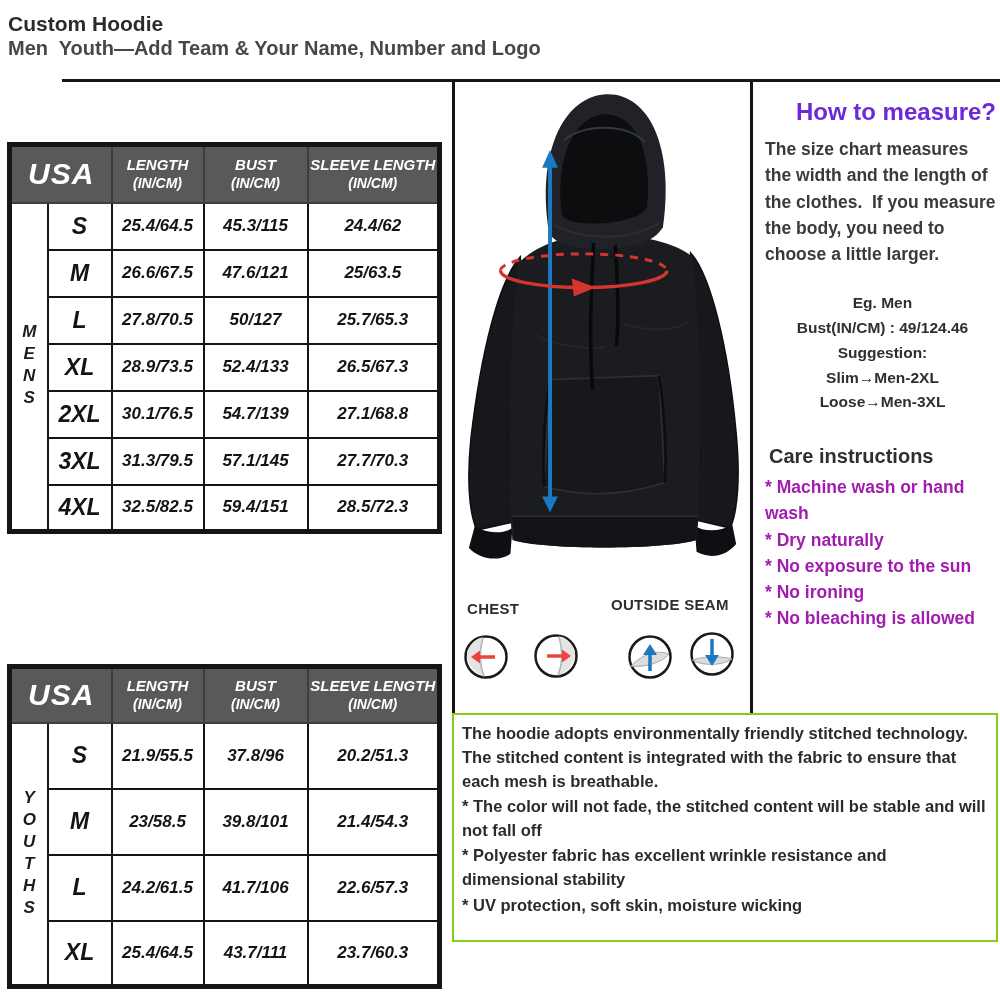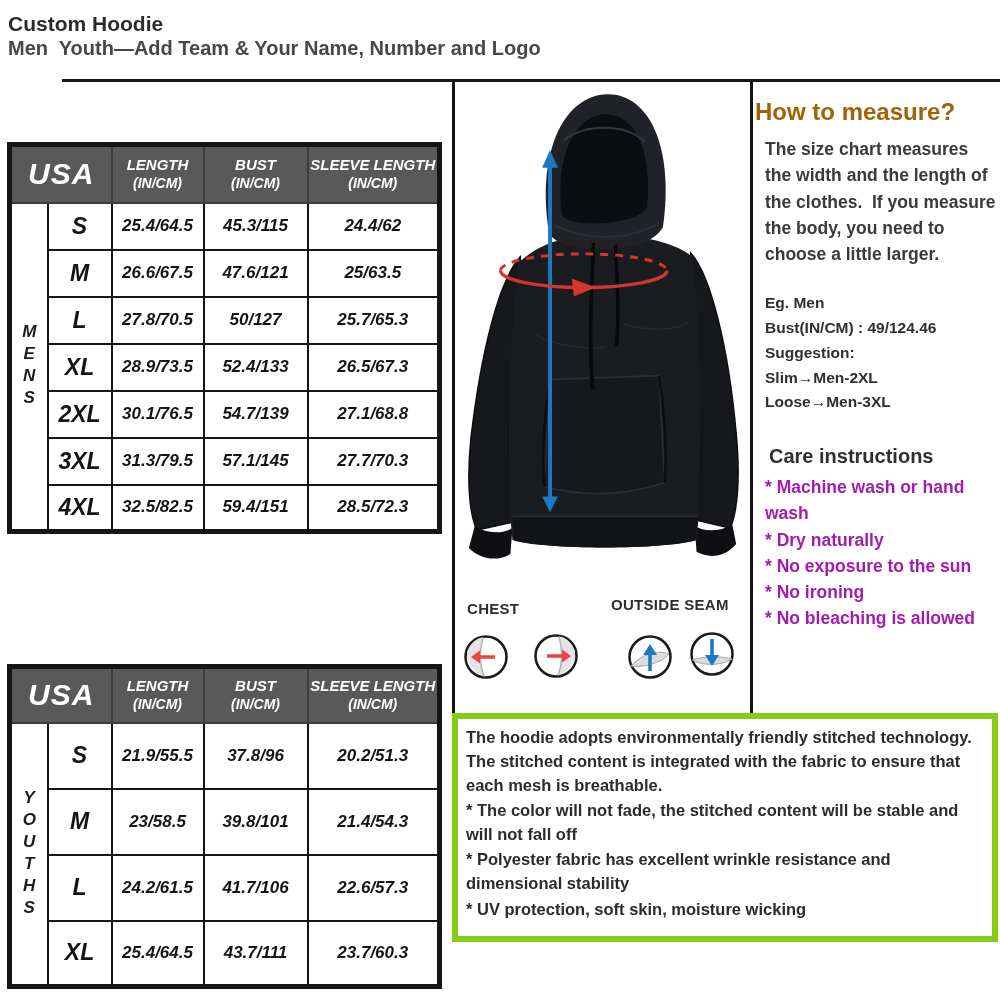--- a/index.html
+++ b/index.html
@@ -28,28 +28,28 @@
   .size-cell{font-size:23px;font-weight:bold;color:#141414;}
   .val-cell{font-size:17px;font-weight:bold;color:#141414;}
 
   
   .stage{position:absolute;left:452px;top:82px;width:301px;height:631px;border-left:3px solid #141414;border-right:3px solid #141414;box-sizing:border-box;background:#fff;}
   .icon-label{position:absolute;font-size:15px;font-weight:bold;color:#2e2e2e;letter-spacing:.3px;text-align:left;}
   .mcircle{position:absolute;width:46px;height:46px;}
 
   
   .measure-panel{position:absolute;left:755px;top:82px;width:245px;height:631px;}
-  .measure-h{font-size:24px;font-weight:bold;color:#a16207;text-align:left;margin:16px 4px 0 0;}
+  .measure-h{font-size:24px;font-weight:bold;color:#6d28d9;text-align:right;margin:16px 4px 0 0;}
   .measure-p{font-size:17.5px;font-weight:bold;color:#3a3a3a;line-height:1.5;margin:10px 4px 0 10px;white-space:pre-wrap;}
-  .eg-block{margin:24px 0 0 10px;font-size:15.5px;font-weight:bold;color:#2f2f2f;line-height:1.6;}
+  .eg-block{margin:24px 0 0 10px;font-size:15.5px;font-weight:bold;color:#2f2f2f;line-height:1.6;text-align:center;}
   .care-h{font-size:20px;font-weight:bold;color:#2f2f2f;margin:30px 0 0 14px;}
   .care-list{margin:6px 4px 0 10px;font-size:17.5px;font-weight:bold;color:#a21caf;line-height:1.5;}
 
   
-  .notes{position:absolute;left:452px;top:713px;width:546px;height:229px;border:6px solid #84cc16;box-sizing:border-box;background:#fff;padding:5px 10px 0 8px;}
+  .notes{position:absolute;left:452px;top:713px;width:546px;height:229px;border:2px solid #84cc16;box-sizing:border-box;background:#fff;padding:5px 10px 0 8px;}
   .notes p{margin:1px 0;font-size:16.5px;font-weight:bold;color:#2b2b2b;line-height:1.46;}
 </style>
 </head>
 <body>
 
 <div class="page">
 
   <div class="title">Custom Hoodie</div>
   <div class="subtitle">Men  Youth—Add Team &amp; Your Name, Number and Logo</div>
   <div class="rule"></div>

